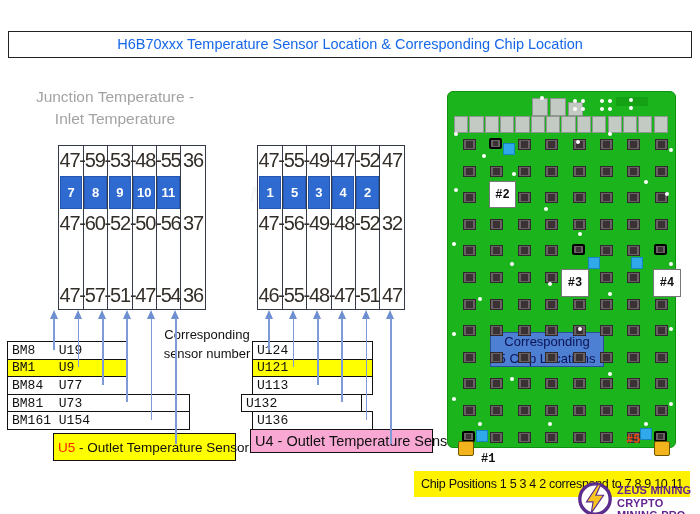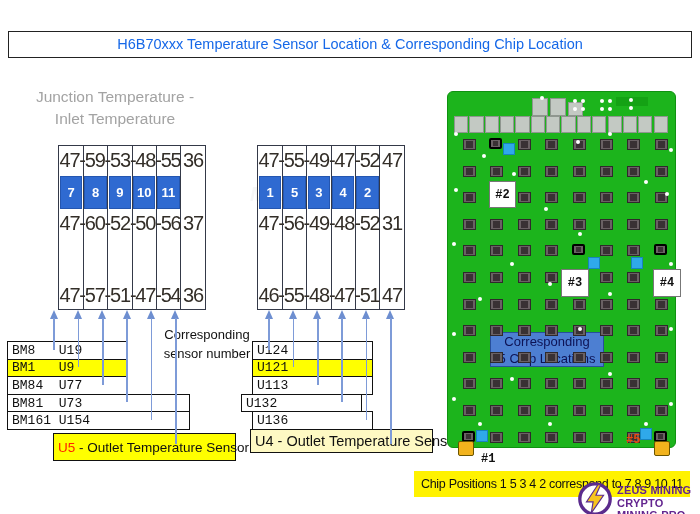--- a/index.html
+++ b/index.html
@@ -27,21 +27,21 @@
   
   .arrow-head{position:absolute;width:0;height:0;border-left:4.5px solid transparent;
               border-right:4.5px solid transparent;border-bottom:9px solid #6d8ed0;}
   .arrow-line{position:absolute;width:1.5px;background:#7e9bd8;}
 
   
   .label-row{position:absolute;background:#fff;border:1px solid #111;box-sizing:border-box;
              font-family:"Liberation Mono", monospace;font-size:13px;color:#111;
              padding-left:4px;white-space:pre;overflow:hidden;display:flex;align-items:center;}
   .label-row.hl{background:#ffff00;}
-  .outlet-row{position:absolute;background:#fef9c3;border:1px solid #111;box-sizing:border-box;
+  .outlet-row{position:absolute;background:#f9a8d4;border:1px solid #111;box-sizing:border-box;
               font-size:14px;color:#111;display:flex;align-items:center;padding-left:4px;white-space:pre;}
   .outlet-row.hl{background:#ffff00;}
   .outlet-prefix.red{color:#ff2200;}
 
   
   .annot{position:absolute;left:148px;top:326px;width:118px;text-align:center;
          font-size:13px;line-height:18.5px;color:#111;}
 
   
   .board{position:absolute;left:447px;top:91px;width:229px;height:357px;background:#1cb41c;
@@ -129,21 +129,21 @@
       <div class="sensor-table" style="left: 257px;">
         <div class="col-divider" style="left: 23.8333px;"></div>
         <div class="col-divider" style="left: 48.1667px;"></div>
         <div class="col-divider" style="left: 72.5px;"></div>
         <div class="col-divider" style="left: 96.8333px;"></div>
         <div class="col-divider" style="left: 121.167px;"></div>
         <div class="num-row" style="top: 1px;">47-55-49-47-52</div>
         <div class="num-row" style="top: 64px;">47-56-49-48-52</div>
         <div class="num-row" style="top: 136px;">46-55-48-47-51</div>
         <div class="num-extra" style="top: 1px;">47</div>
-        <div class="num-extra" style="top: 64px;">31</div>
+        <div class="num-extra" style="top: 64px;">32</div>
         <div class="num-extra" style="top: 136px;">47</div>
         <div class="chip-box" style="left: 1px; width: 22.3333px;">1</div>
         <div class="chip-box" style="left: 25.3333px; width: 22.3333px;">5</div>
         <div class="chip-box" style="left: 49.6667px; width: 22.3333px;">3</div>
         <div class="chip-box" style="left: 74px; width: 22.3333px;">4</div>
         <div class="chip-box" style="left: 98.3333px; width: 22.3333px;">2</div>
       </div>
       <div class="arrow-head" style="left: 264.667px; top: 310px;"></div>
       <div class="arrow-line" style="left: 268.417px; top: 318px; height: 32px; z-index: 3;"></div>
       <div class="arrow-head" style="left: 289px; top: 310px;"></div>

